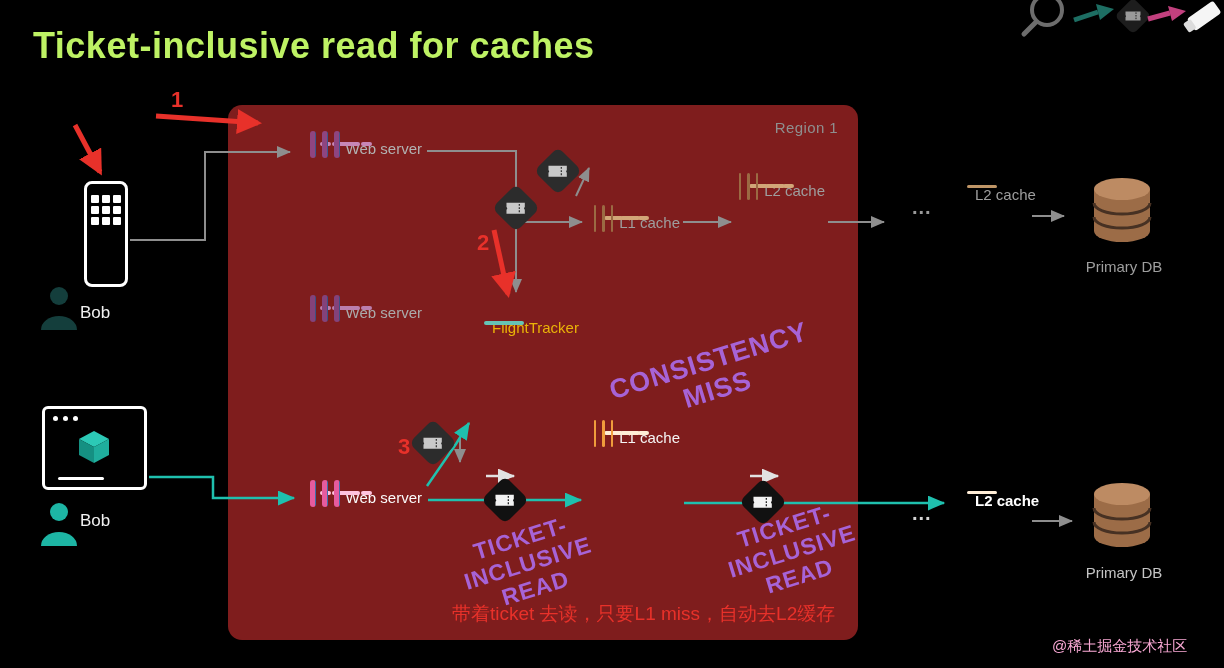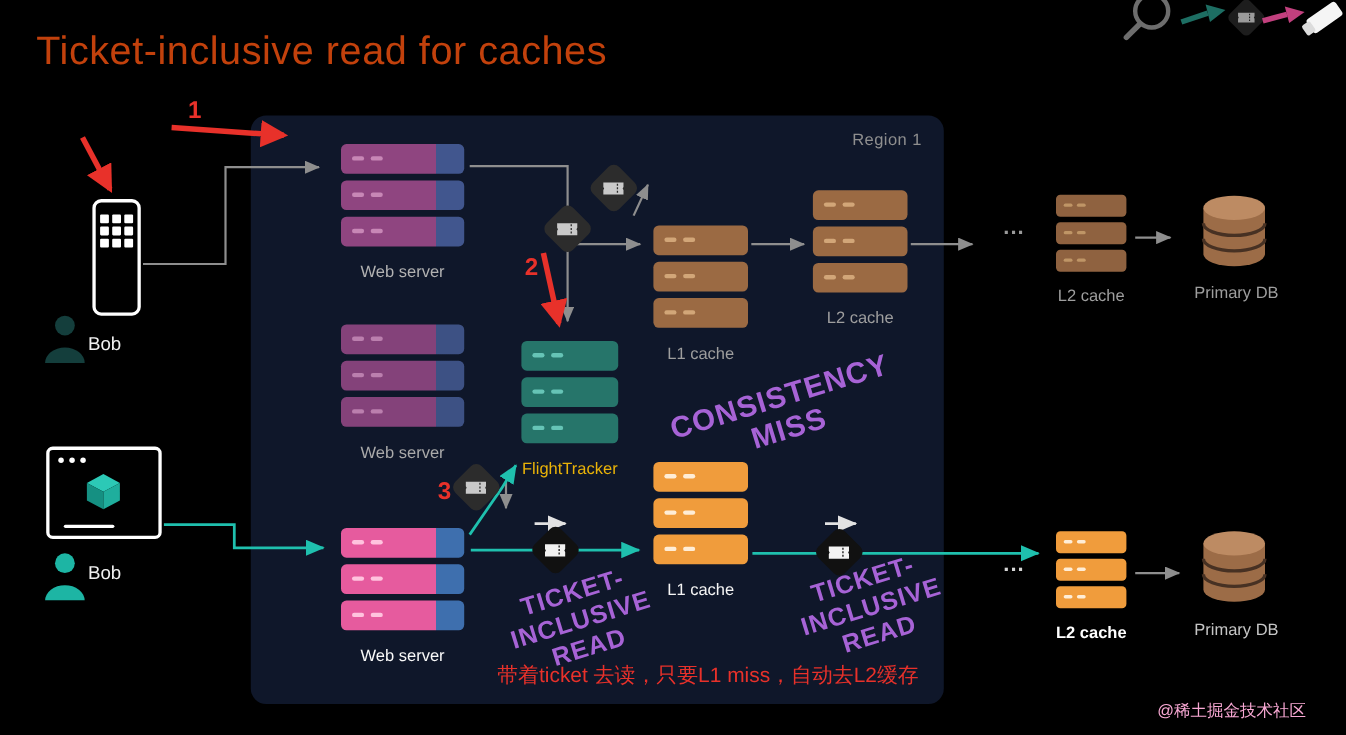--- a/index.html
+++ b/index.html
@@ -1,26 +1,26 @@
 <!DOCTYPE html>
 <html><head>
 <meta charset="utf-8">
 <style>
   *{margin:0;padding:0;box-sizing:border-box}
   html,body{background:#000}
   body{font-family:"Liberation Sans","DejaVu Sans",sans-serif}
   #canvas{position:relative;width:1224px;height:668px;background:#000;overflow:hidden;color:#fff}
   .abs{position:absolute}
 
-  .page-title{position:absolute;left:33px;top:25px;font-size:36px;font-weight:400;color:#c2410c;letter-spacing:.5px}
-
-  .region{position:absolute;background:#0f172a;border-radius:14px}
+  .page-title{position:absolute;left:33px;top:25px;font-size:36px;font-weight:700;color:#bef264;letter-spacing:.5px}
+
+  .region{position:absolute;background:#7f1d1d;border-radius:14px}
   .region-label{position:absolute;font-size:15px;color:#8f8f8f;letter-spacing:.4px}
 
-  .stack{position:absolute;display:flex;flex-direction:column;gap:6px;width:var(--w)}
+  .stack{position:absolute;display:flex;flex-direction:row;gap:6px;width:var(--w)}
   .unit{width:var(--w);height:27px;border-radius:5px;position:relative;
         background:linear-gradient(90deg,var(--body) 0 77%,var(--cap,var(--body)) 77% 100%)}
   .unit::before,.unit::after{content:"";position:absolute;top:11px;width:11px;height:4px;border-radius:2px;background:var(--dash)}
   .unit::before{left:10px}.unit::after{left:27px}
   .stack-label{margin-top:9px;text-align:center;font-size:15px;white-space:nowrap;color:#a8a8a8}
   .stack.sm{gap:5px}
   .stack.sm .unit{height:20px;border-radius:4px}
   .stack.sm .unit::before,.stack.sm .unit::after{top:8px;width:8px;height:3px}
   .stack.sm .unit::before{left:7px}.stack.sm .unit::after{left:19px}
 

